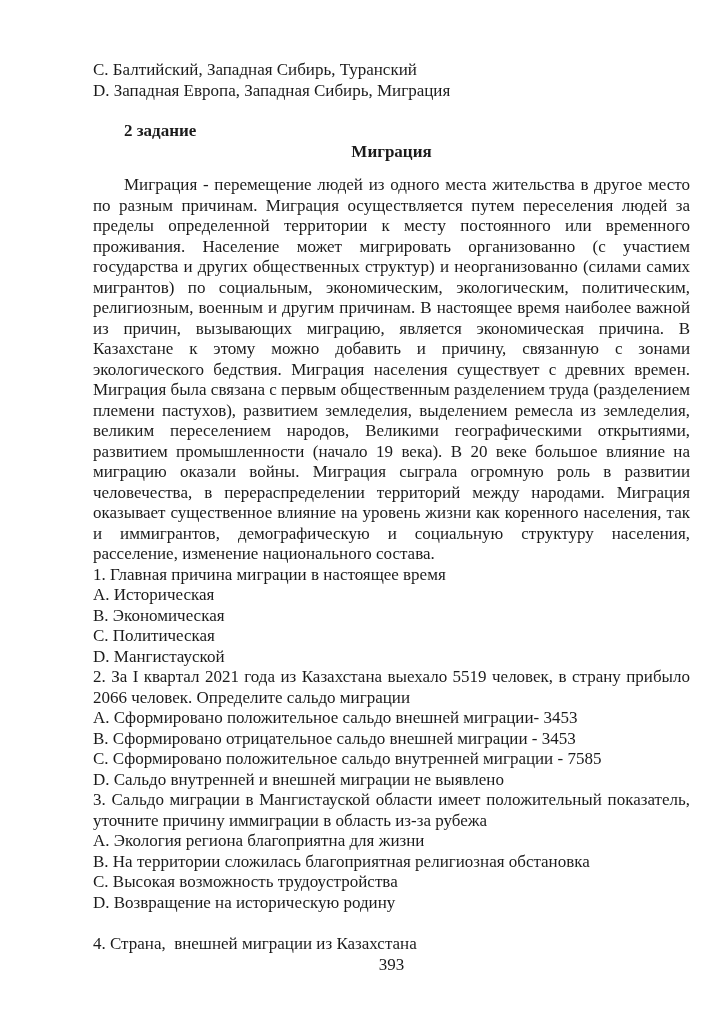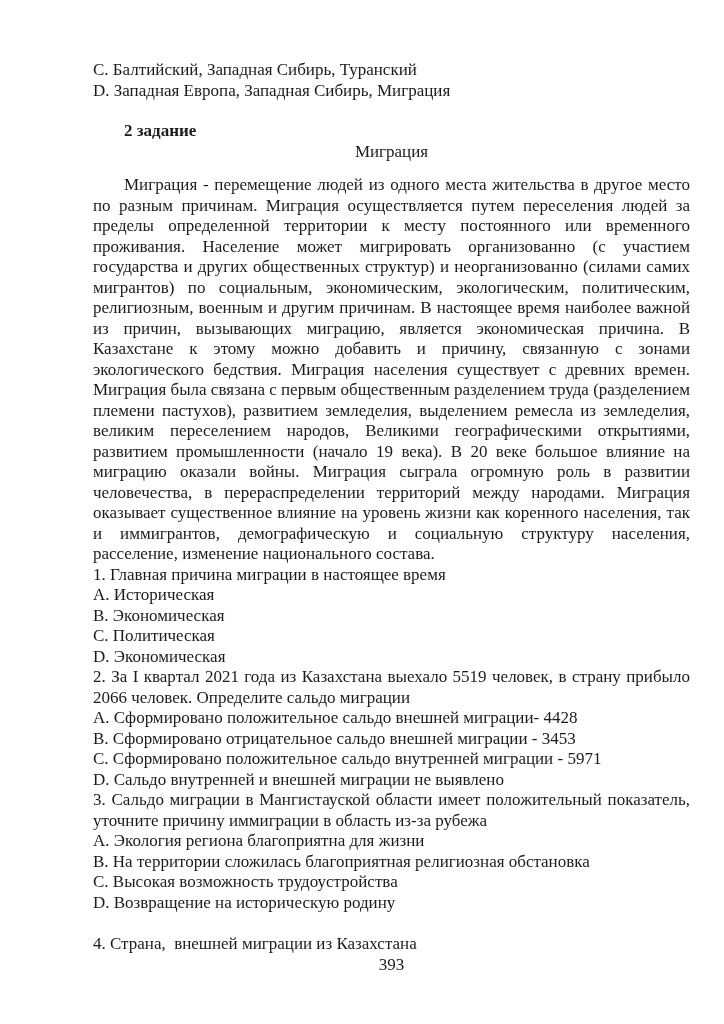--- a/index.html
+++ b/index.html
@@ -33,21 +33,21 @@
   }
   .line {
     text-align: left;
   }
   .task-label {
     margin-top: 20px;
     padding-left: 31px;
     font-weight: bold;
   }
   .reading-title {
-    font-weight: normal;
+    font-weight: bold;
     text-align: center;
   }
   .reading-text {
     margin: 13px 0 0 0;
     text-align: justify;
     text-indent: 31px;
   }
   .questions {
   }
   .q-stem {
@@ -76,28 +76,28 @@
 
     <p class="reading-text">Миграция - перемещение людей из одного места жительства в другое место по разным причинам. Миграция осуществляется путем переселения людей за пределы определенной территории к месту постоянного или временного проживания. Население может мигрировать организованно (с участием государства и других общественных структур) и неорганизованно (силами самих мигрантов) по социальным, экономическим, экологическим, политическим, религиозным, военным и другим причинам. В настоящее время наиболее важной из причин, вызывающих миграцию, является экономическая причина. В Казахстане к этому можно добавить и причину, связанную с зонами экологического бедствия. Миграция населения существует с древних времен. Миграция была связана с первым общественным разделением труда (разделением племени пастухов), развитием земледелия, выделением ремесла из земледелия, великим переселением народов, Великими географическими открытиями, развитием промышленности (начало 19 века). В 20 веке большое влияние на миграцию оказали войны. Миграция сыграла огромную роль в развитии человечества, в перераспределении территорий между народами. Миграция оказывает существенное влияние на уровень жизни как коренного населения, так и иммигрантов, демографическую и социальную структуру населения, расселение, изменение национального состава.</p>
 
     <div class="questions">
 
       <div class="question">
         <div class="q-stem">1. Главная причина миграции в настоящее время</div>
         <div class="line">A. Историческая</div>
         <div class="line">B. Экономическая</div>
         <div class="line">C. Политическая</div>
-        <div class="line">D. Экономическая</div>
+        <div class="line">D. Мангистауской</div>
       </div>
 
       <div class="question">
         <div class="q-stem">2. За I квартал 2021 года из Казахстана выехало 5519 человек, в страну прибыло 2066 человек. Определите сальдо миграции</div>
-        <div class="line">A. Сформировано положительное сальдо внешней миграции- 4428</div>
+        <div class="line">A. Сформировано положительное сальдо внешней миграции- 3453</div>
         <div class="line">B. Сформировано отрицательное сальдо внешней миграции - 3453</div>
-        <div class="line">C. Сформировано положительное сальдо внутренней миграции - 5971</div>
+        <div class="line">C. Сформировано положительное сальдо внутренней миграции - 7585</div>
         <div class="line">D. Сальдо внутренней и внешней миграции не выявлено</div>
       </div>
 
       <div class="question">
         <div class="q-stem">3. Сальдо миграции в Мангистауской области имеет положительный показатель, уточните причину иммиграции в область из-за рубежа</div>
         <div class="line">A. Экология региона благоприятна для жизни</div>
         <div class="line">B. На территории сложилась благоприятная религиозная обстановка</div>
         <div class="line">C. Высокая возможность трудоустройства</div>
         <div class="line">D. Возвращение на историческую родину</div>
       </div>

